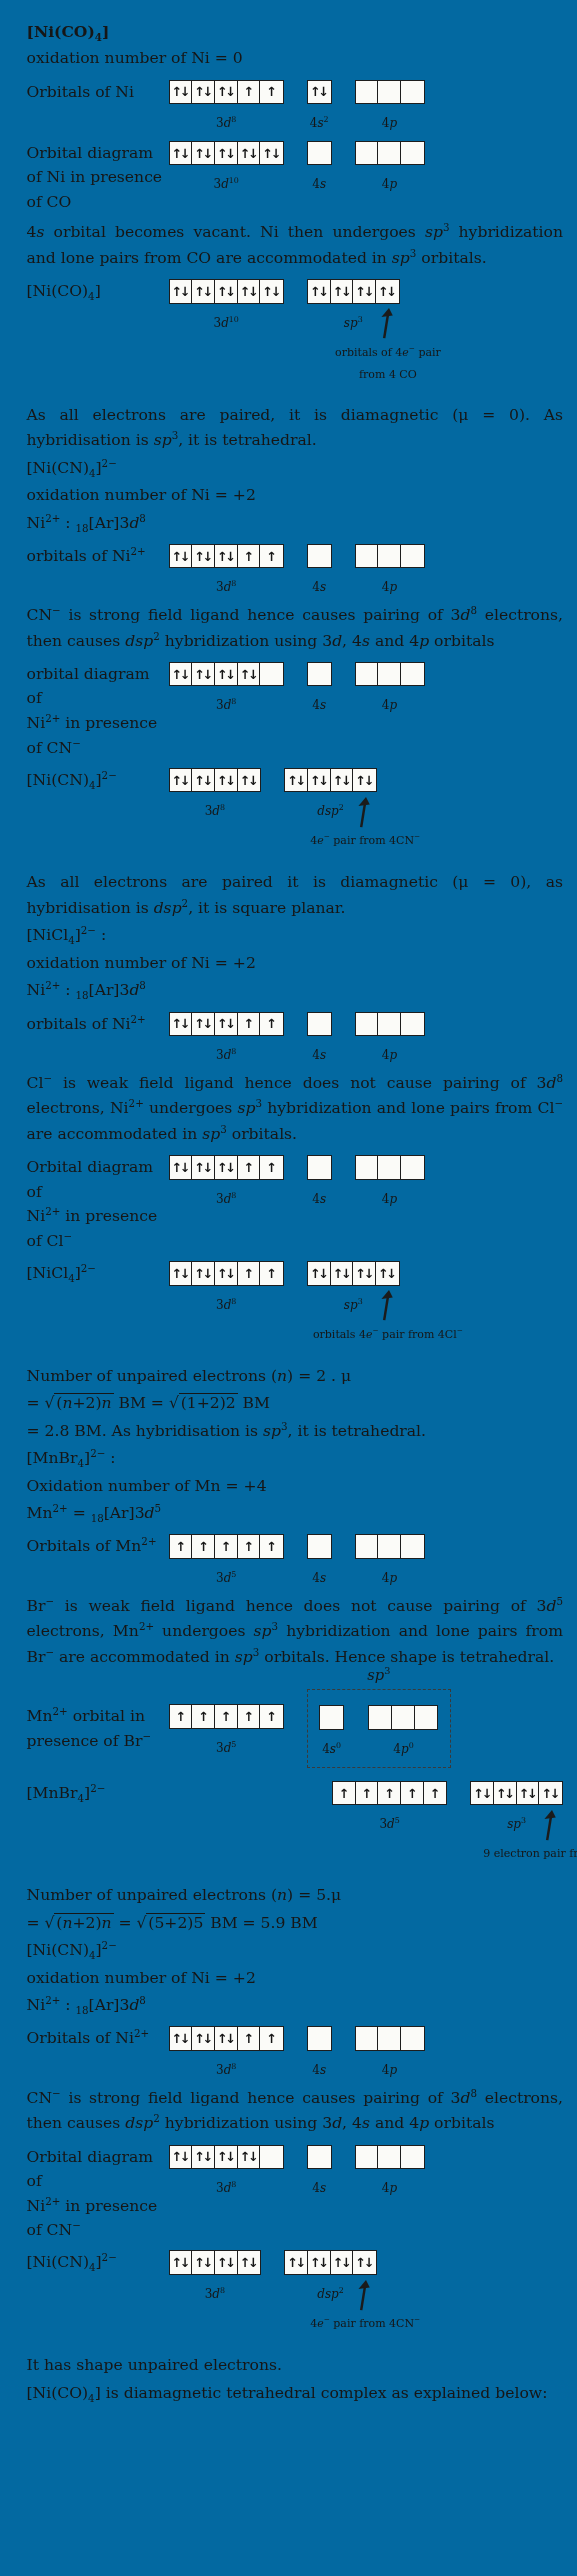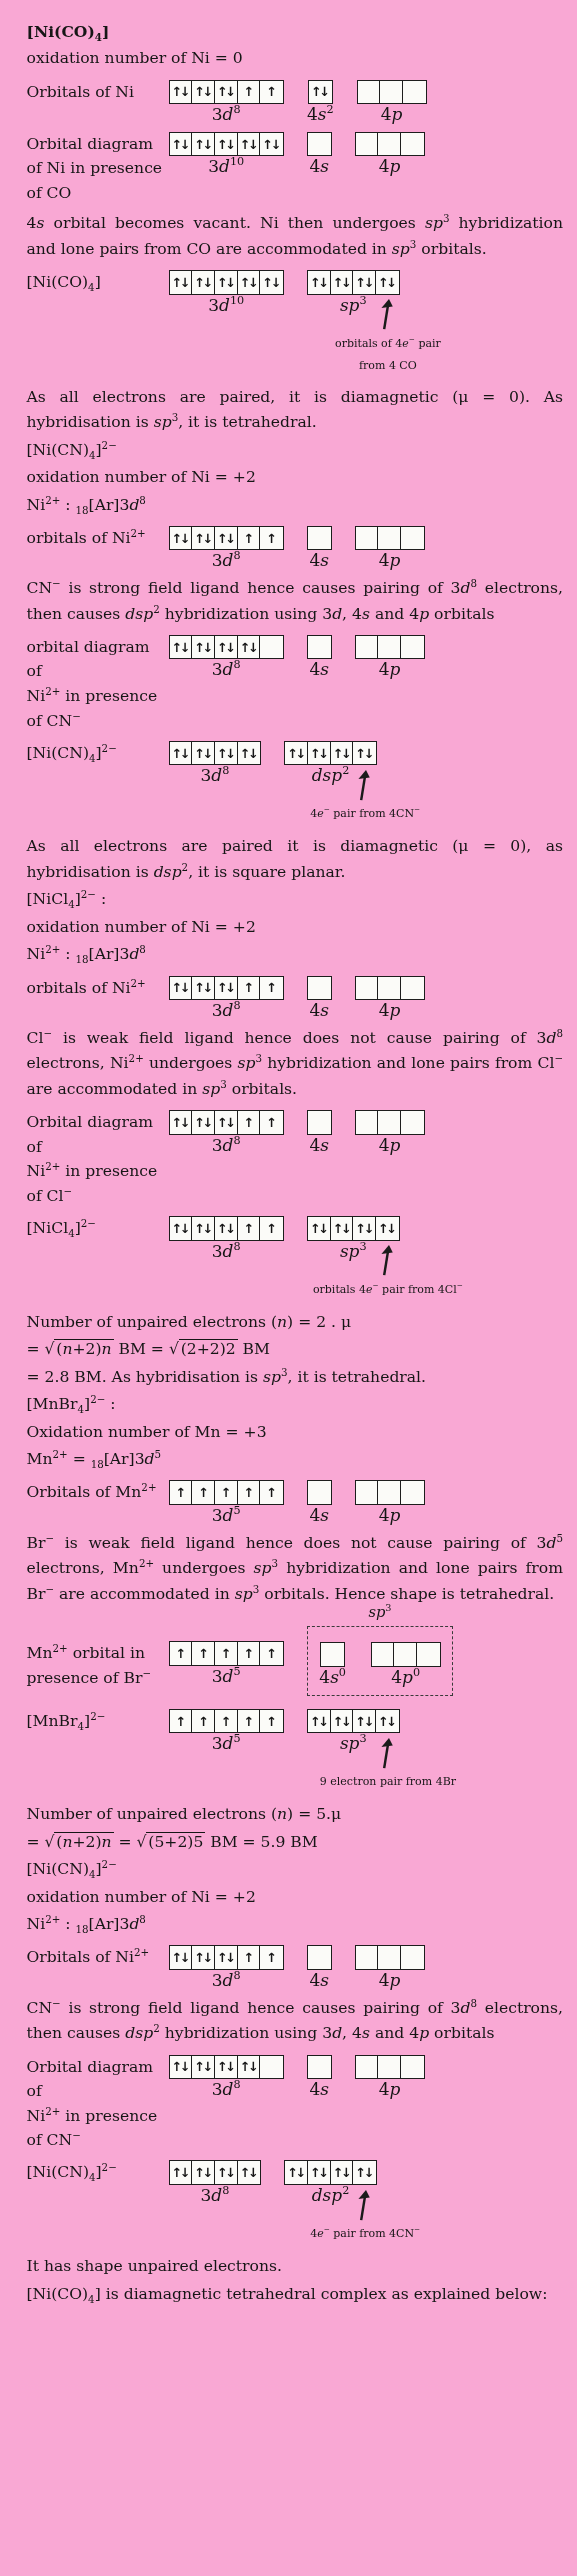--- a/index.html
+++ b/index.html
@@ -18,35 +18,35 @@
   .diagram{display:flex;margin:5.7px 0;align-items:flex-start}
   .dlabel{width:142px;flex:none;line-height:24.6px;padding-top:1.9px}
   .dgroups{display:flex;gap:23px;align-items:flex-start;padding-top:1.9px}
   .dgroup{display:flex;flex-direction:column;align-items:center;position:relative}
   .boxes{display:flex}
   .box{width:24.6px;height:24.6px;border:1.9px solid #1d1d1d;margin-left:-1.9px;display:flex;
        align-items:center;justify-content:center;background:#fbfbf8;
        font-family:"DejaVu Sans","Liberation Sans",sans-serif;font-size:12.8px;font-weight:bold}
   .box:first-child{margin-left:0}
   .pair{letter-spacing:-2.4px;margin-right:1.9px;white-space:nowrap}
-  .glabel{margin-top:1px;font-size:17px;line-height:19px;white-space:nowrap}
+  .glabel{margin-top:10px;font-size:12px;line-height:19px;white-space:nowrap}
   .ann{position:absolute;top:24.6px;left:0;width:100%}
   .ann svg{position:absolute;top:4.7px;left:72px}
   .atext{position:absolute;top:38px;left:81px;transform:translateX(-50%);
          text-align:center;white-space:nowrap;line-height:22px;font-size:11px}
   .dwrap{border:1.9px dashed #3a3a3a;display:flex;gap:24.6px;padding:15px 11.4px 7.6px;
          position:relative;margin-top:-15px}
   .dwrap-label{position:absolute;top:-24px;left:50%;transform:translateX(-50%);
                font-size:14.7px;white-space:nowrap}
   .diagram.has-dashed{margin-top:32px;margin-bottom:11.4px}
 </style>
 </head>
 <body>
 
-<main class="page" style="background: #f9a8d4; color: rgb(22, 22, 22);">
+<main class="page" style="background: #0369a1; color: rgb(22, 22, 22);">
     <div class="para heading bold">[Ni(CO)<sub>4</sub>]</div>
     <div class="para">oxidation number of Ni = 0</div>
     <div class="diagram">
       <div class="dlabel">Orbitals of Ni</div>
       <div class="dgroups">
         <div class="dgroup">
           <div class="boxes">
             <div class="box">
               <span class="pair">↑↓</span>
             </div>
@@ -425,24 +425,24 @@
             <svg width="16" height="32" viewBox="0 0 17 34">
               <path d="M10 4 L5.5 32" stroke="#1b1b1b" stroke-width="2.6" fill="none"></path>
               <path d="M10.6 0 L2.6 9.6 L14.6 8 Z" fill="#1b1b1b"></path>
             </svg>
             <div class="atext">orbitals 4<em>e</em><sup>−</sup> pair from 4Cl<sup>−</sup></div>
           </div>
         </div>
       </div>
     </div>
     <div class="para">Number of unpaired electrons (<em>n</em>) = 2 . μ</div>
-    <div class="para">= <span class="sqrt">√<span class="ovl">(<em>n</em>+2)<em>n</em></span></span> BM = <span class="sqrt">√<span class="ovl">(2+2)2</span></span> BM</div>
+    <div class="para">= <span class="sqrt">√<span class="ovl">(<em>n</em>+2)<em>n</em></span></span> BM = <span class="sqrt">√<span class="ovl">(1+2)2</span></span> BM</div>
     <div class="para">= 2.8 BM. As hybridisation is <em>sp</em><sup>3</sup>, it is tetrahedral.</div>
     <div class="para heading">[MnBr<sub>4</sub>]<sup>2−</sup> :</div>
-    <div class="para">Oxidation number of Mn = +3</div>
+    <div class="para">Oxidation number of Mn = +4</div>
     <div class="para">Mn<sup>2+</sup> = <sub>18</sub>[Ar]3<em>d</em><sup>5</sup></div>
     <div class="diagram">
       <div class="dlabel">Orbitals of Mn<sup>2+</sup></div>
       <div class="dgroups">
         <div class="dgroup">
           <div class="boxes">
             <div class="box">
               <span class="single">↑</span>
             </div>
             <div class="box">
@@ -512,21 +512,21 @@
             <div class="boxes">
               <div class="box"></div>
               <div class="box"></div>
               <div class="box"></div>
             </div>
             <div class="glabel">4<em>p</em><sup>0</sup></div>
           </div>
         </div>
       </div>
     </div>
-    <div class="diagram" style="margin-bottom: 49px;">
+    <div class="diagram" style="margin-bottom: 49px; justify-content: space-between;">
       <div class="dlabel">[MnBr<sub>4</sub>]<sup>2−</sup></div>
       <div class="dgroups">
         <div class="dgroup">
           <div class="boxes">
             <div class="box">
               <span class="single">↑</span>
             </div>
             <div class="box">
               <span class="single">↑</span>
             </div>

